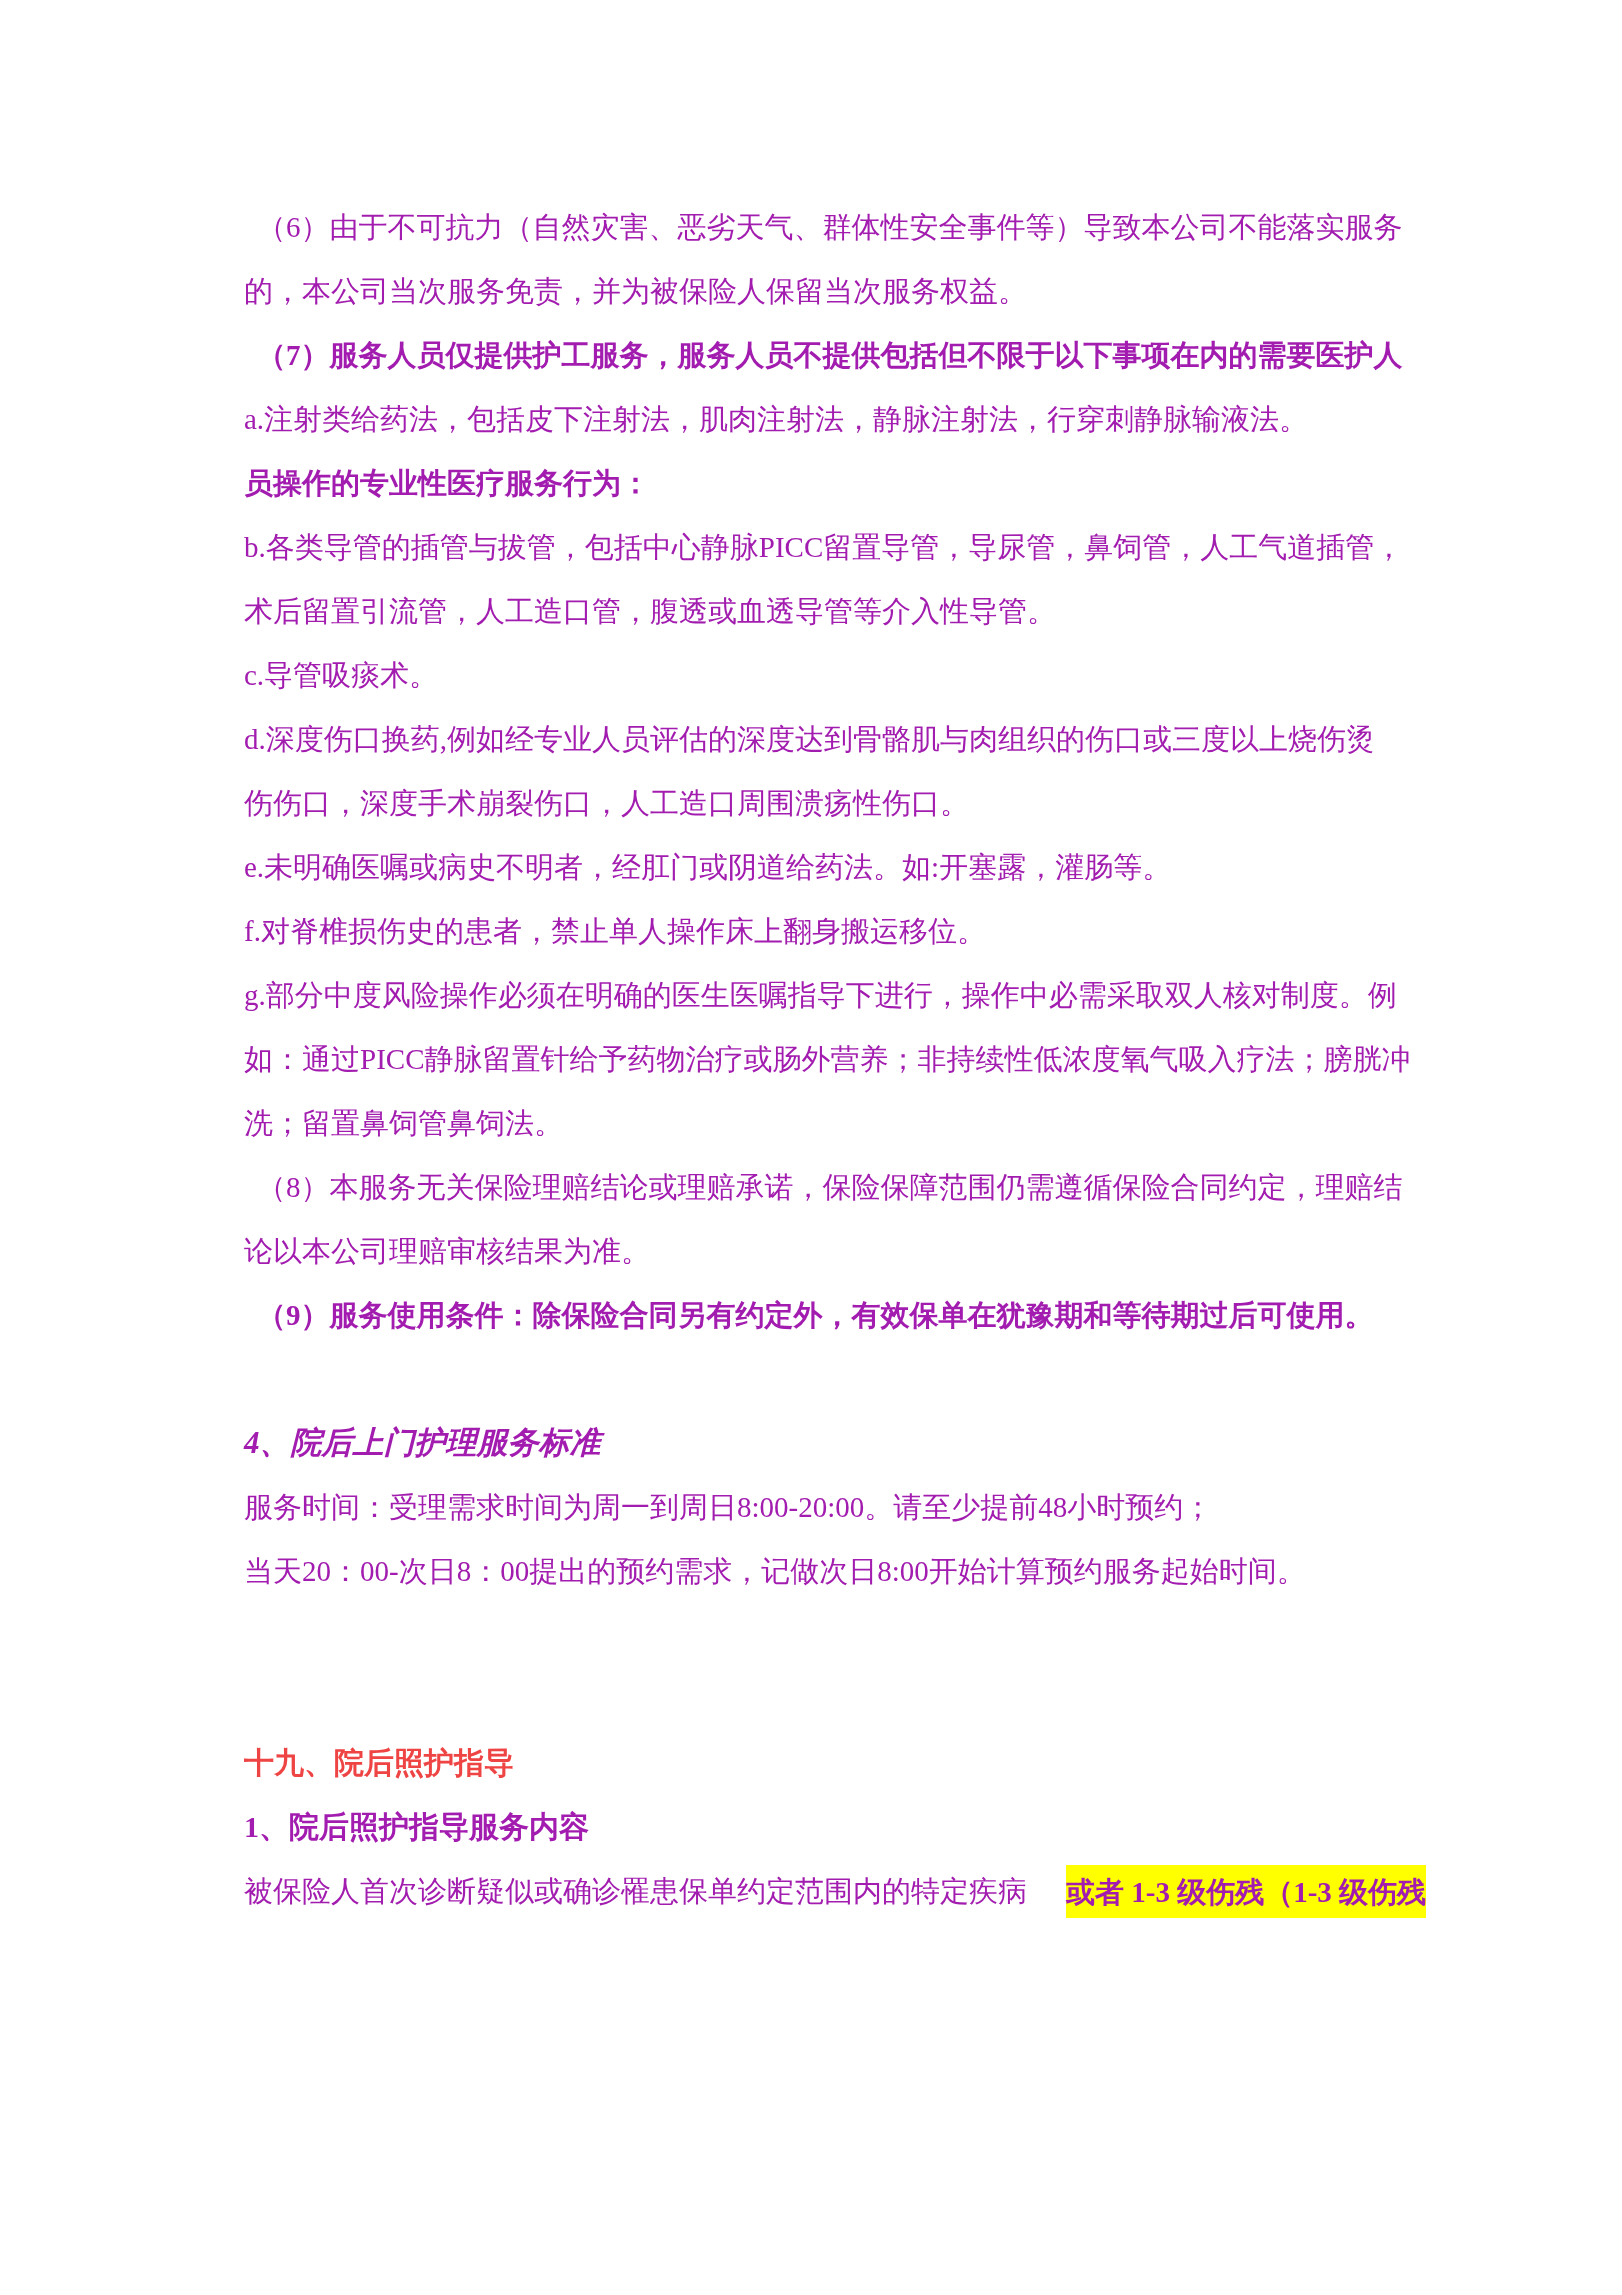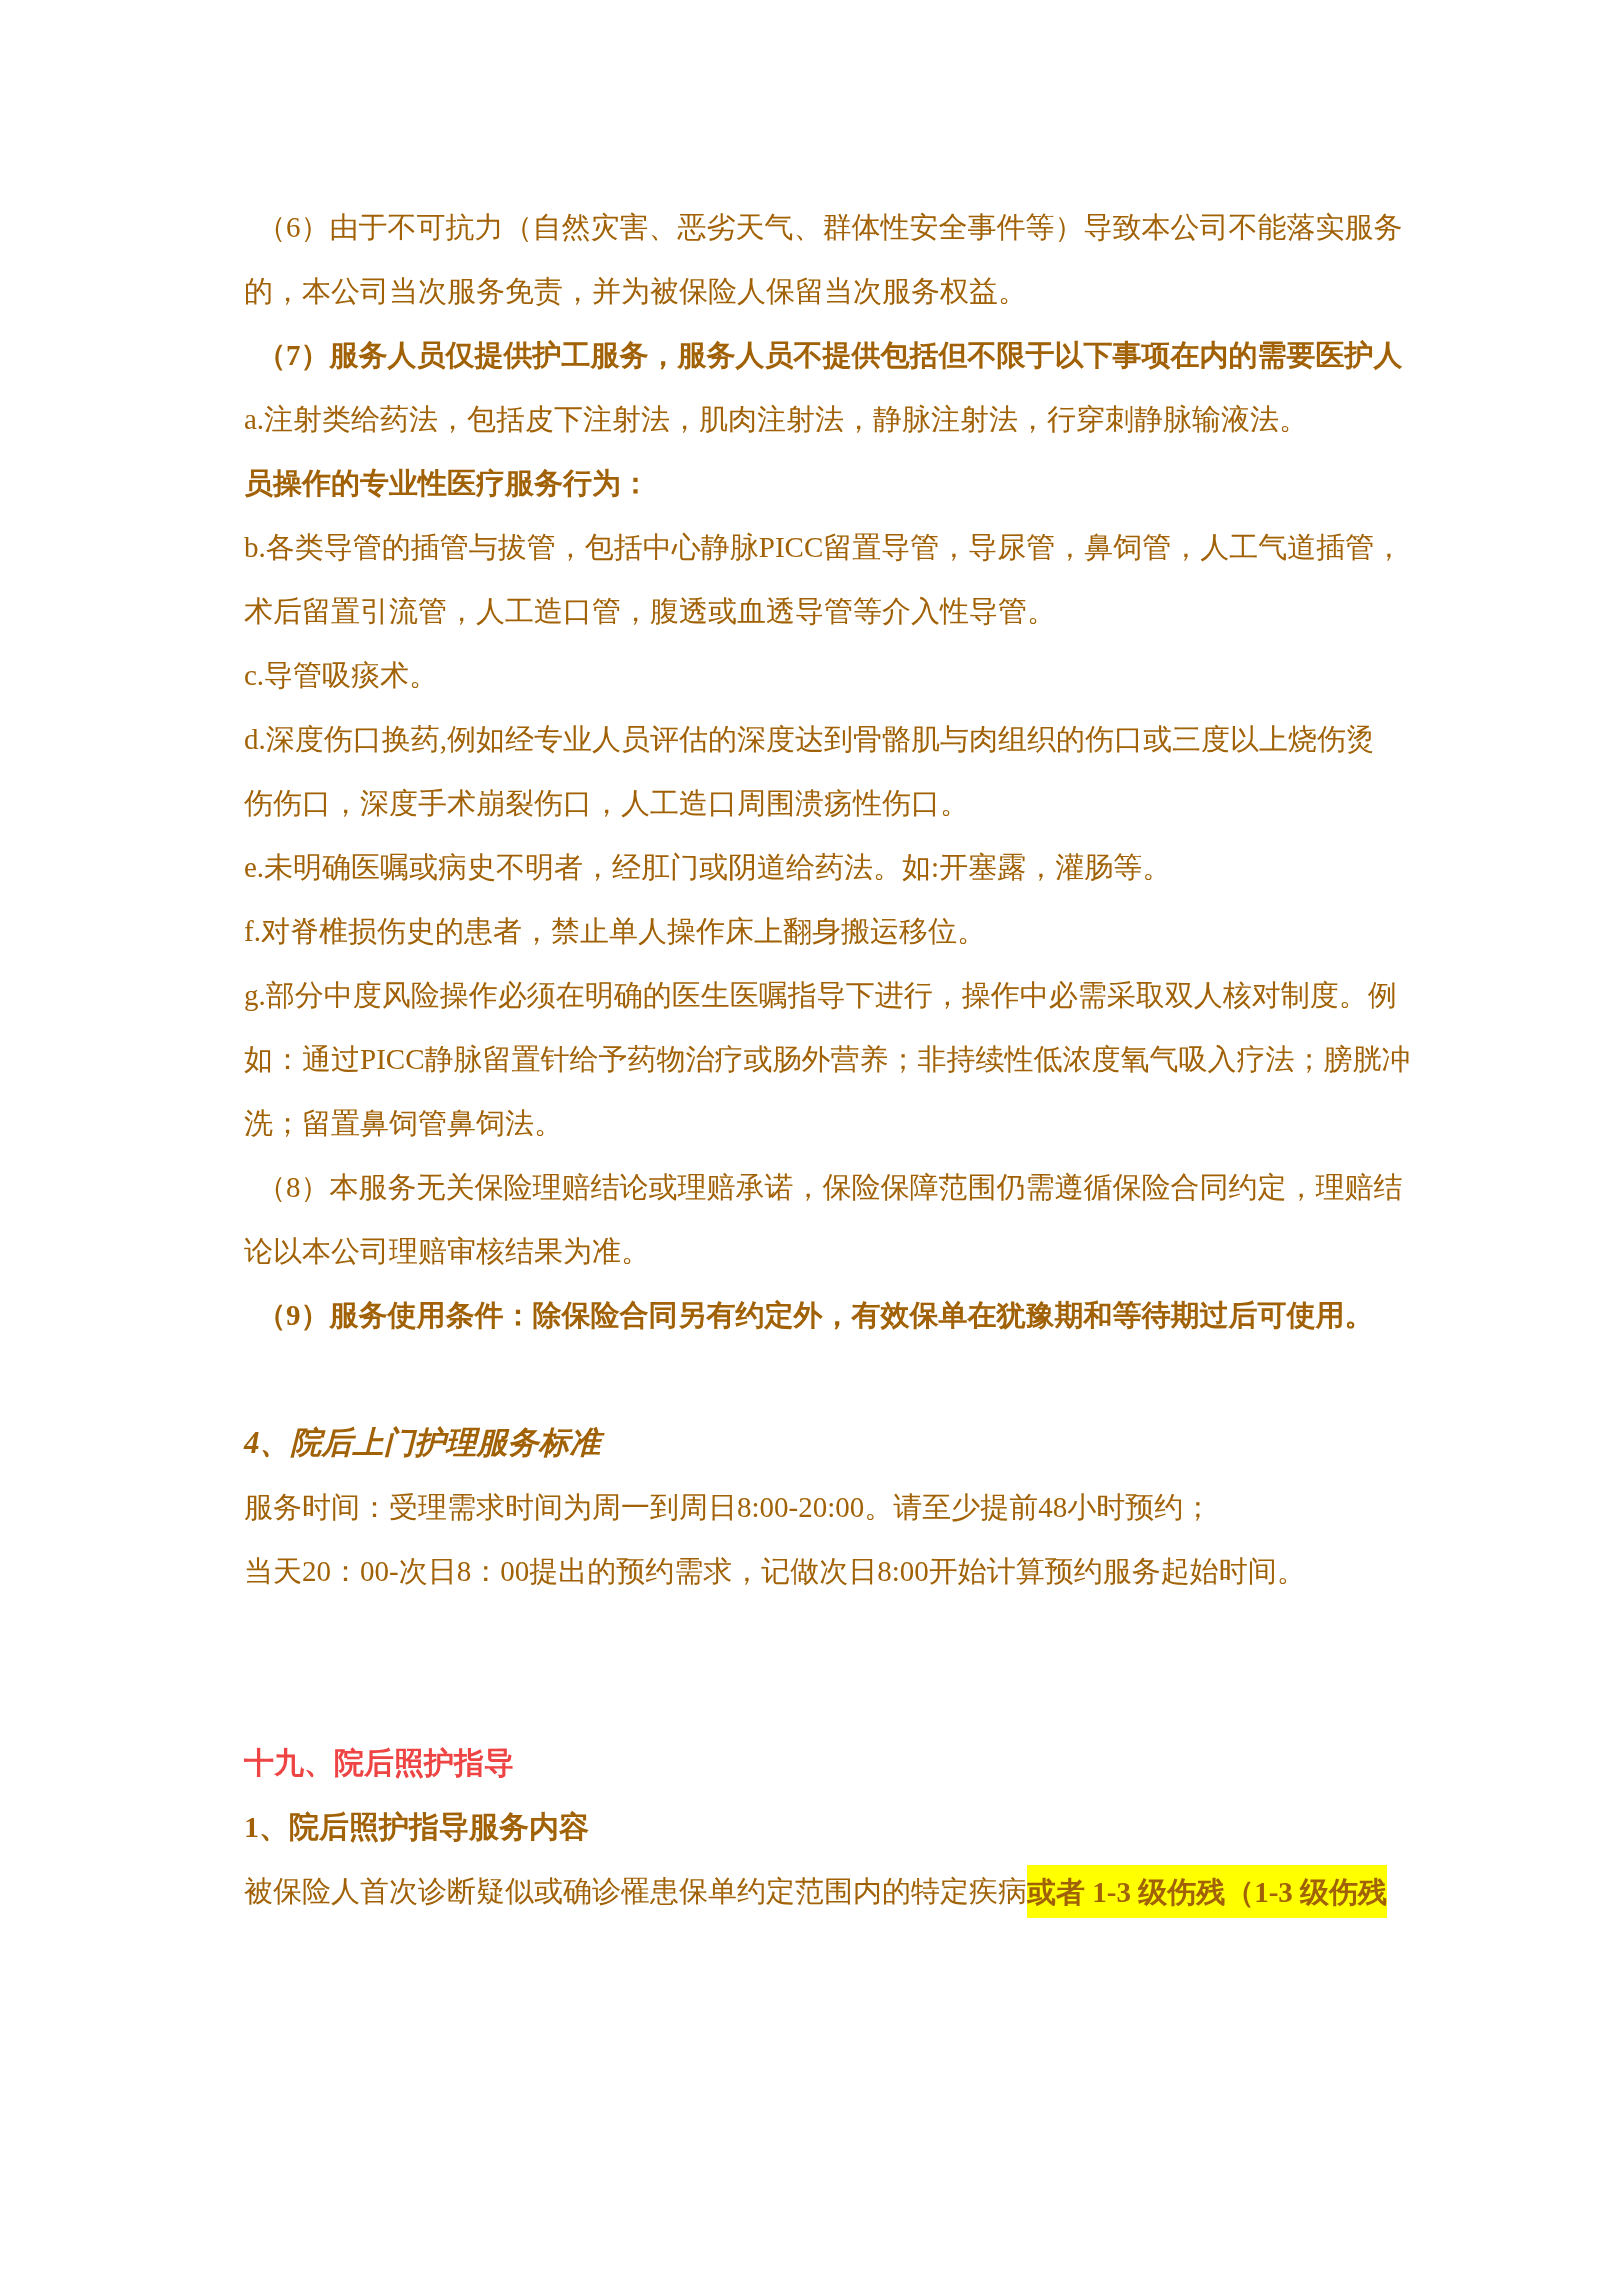--- a/index.html
+++ b/index.html
@@ -20,21 +20,21 @@
     position: absolute;
     left: 244px;
     top: 195px;
     width: 1135px;
   }
   .line {
     height: 64px;
     line-height: 64px;
     font-size: 29px;
     white-space: nowrap;
-    color: #a16207;
+    color: #a21caf;
   }
   .indent { padding-left: 13px; }
   .bold { font-weight: bold; }
   .h4 {
     font-size: 31px;
     font-weight: bold;
     font-style: italic;
   }
   .hblue {
     font-size: 30px;
@@ -43,20 +43,21 @@
   }
   .hsub {
     font-size: 30px;
     font-weight: bold;
   }
   .hl {
     background: #FFFF00;
     font-weight: bold;
     padding-top: 10.5px;
     padding-bottom: 10.5px;
+    margin-left: 39px;
   }
 </style>
 </head>
 <body>
 
 <div class="page">
   <div class="content">
 
     <div class="line indent">（6）由于不可抗力（自然灾害、恶劣天气、群体性安全事件等）导致本公司不能落实服务</div>
     <div class="line">的，本公司当次服务免责，并为被保险人保留当次服务权益。</div>

